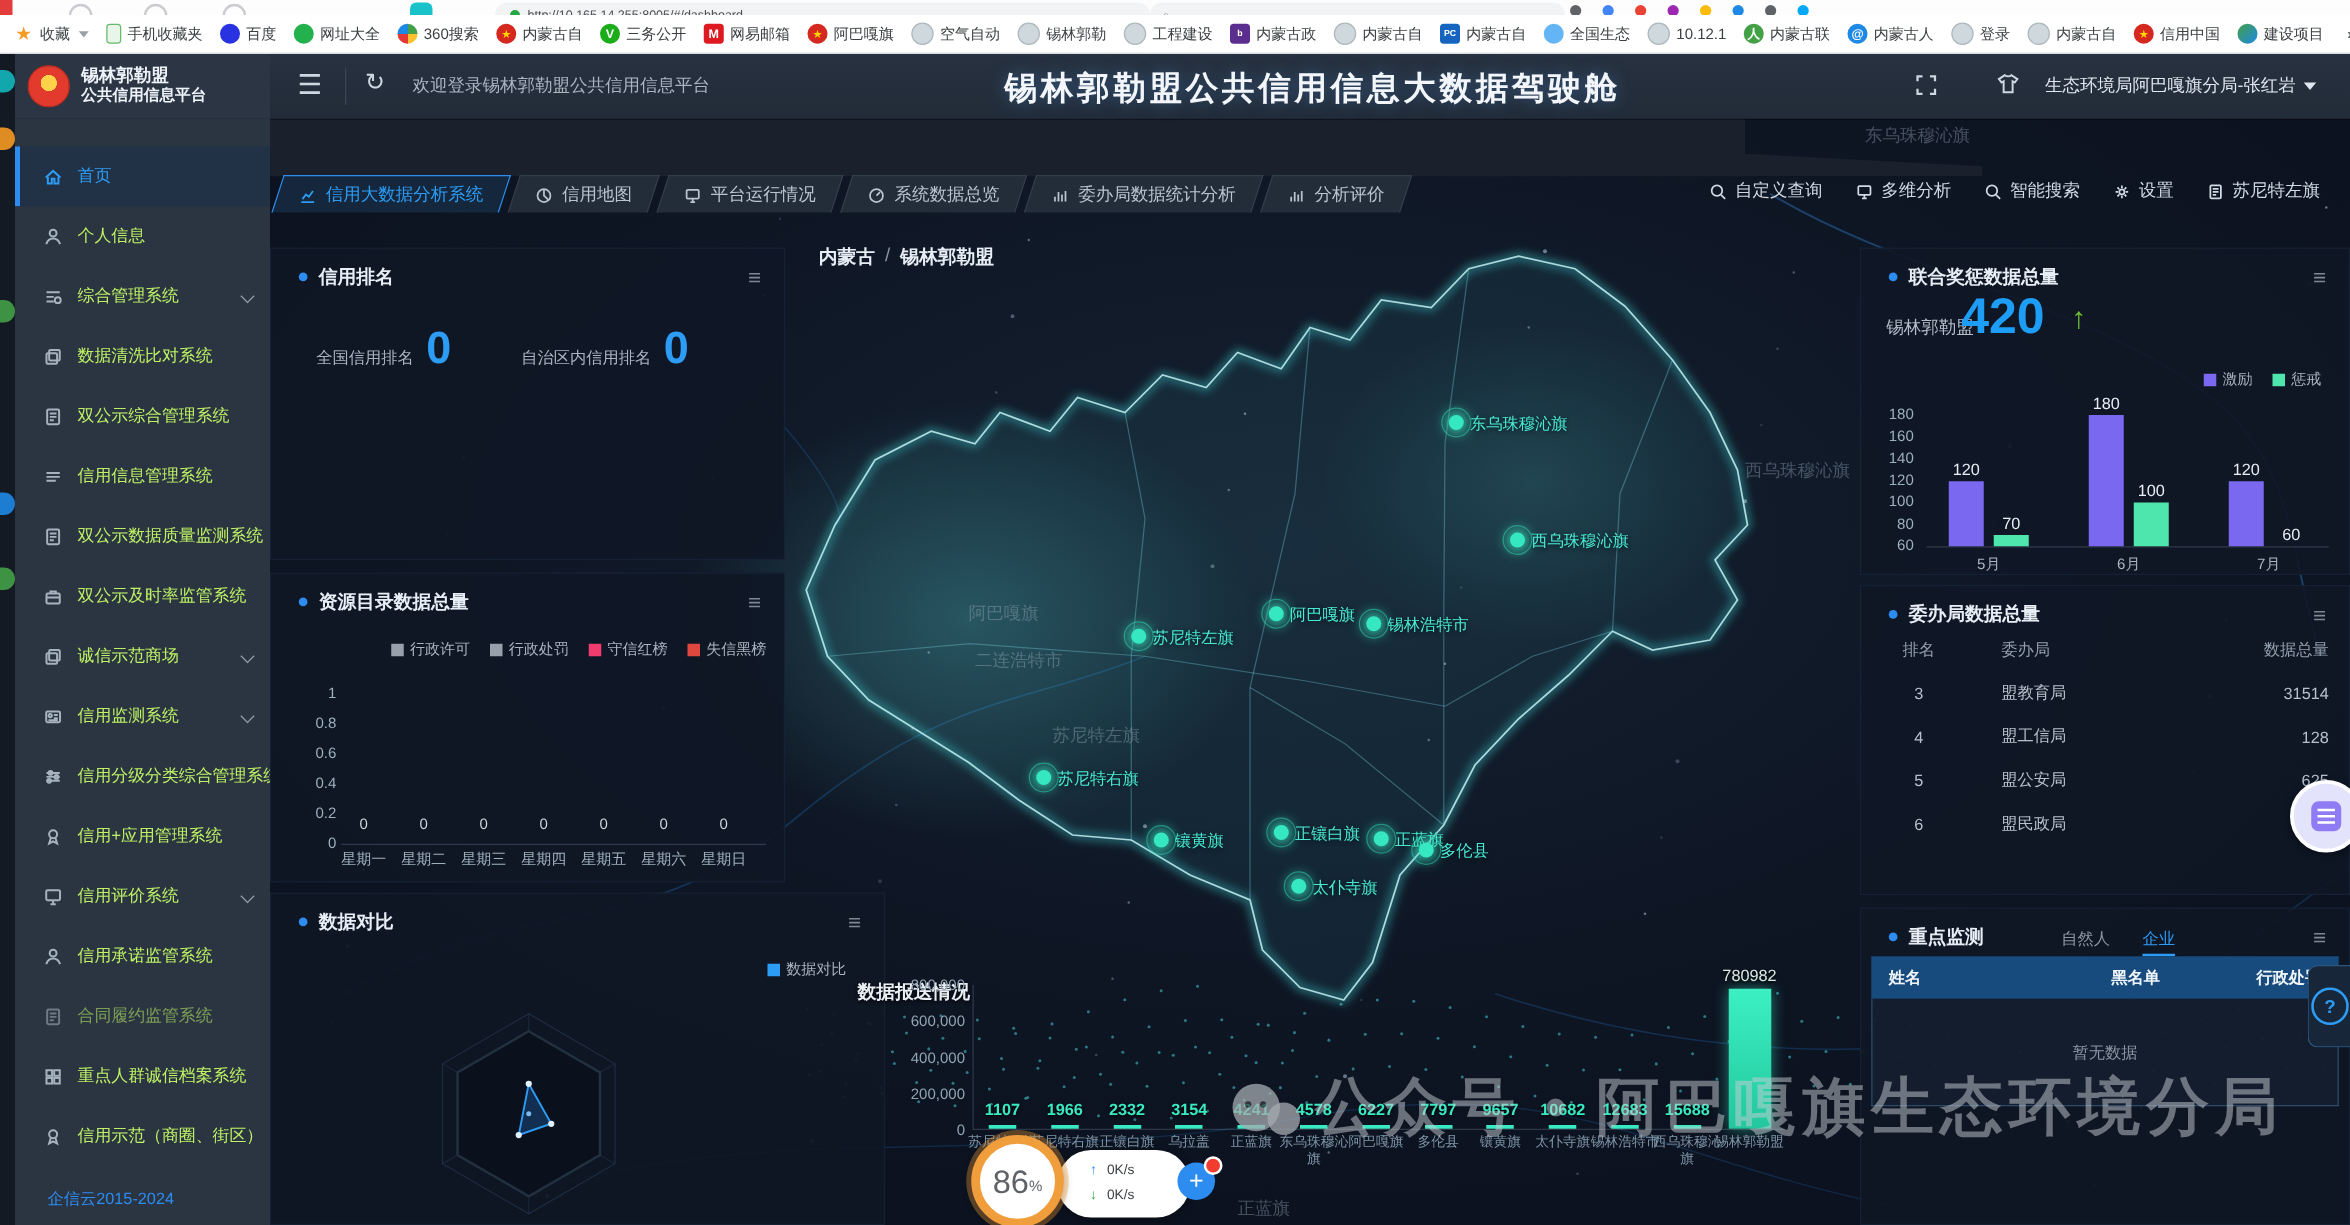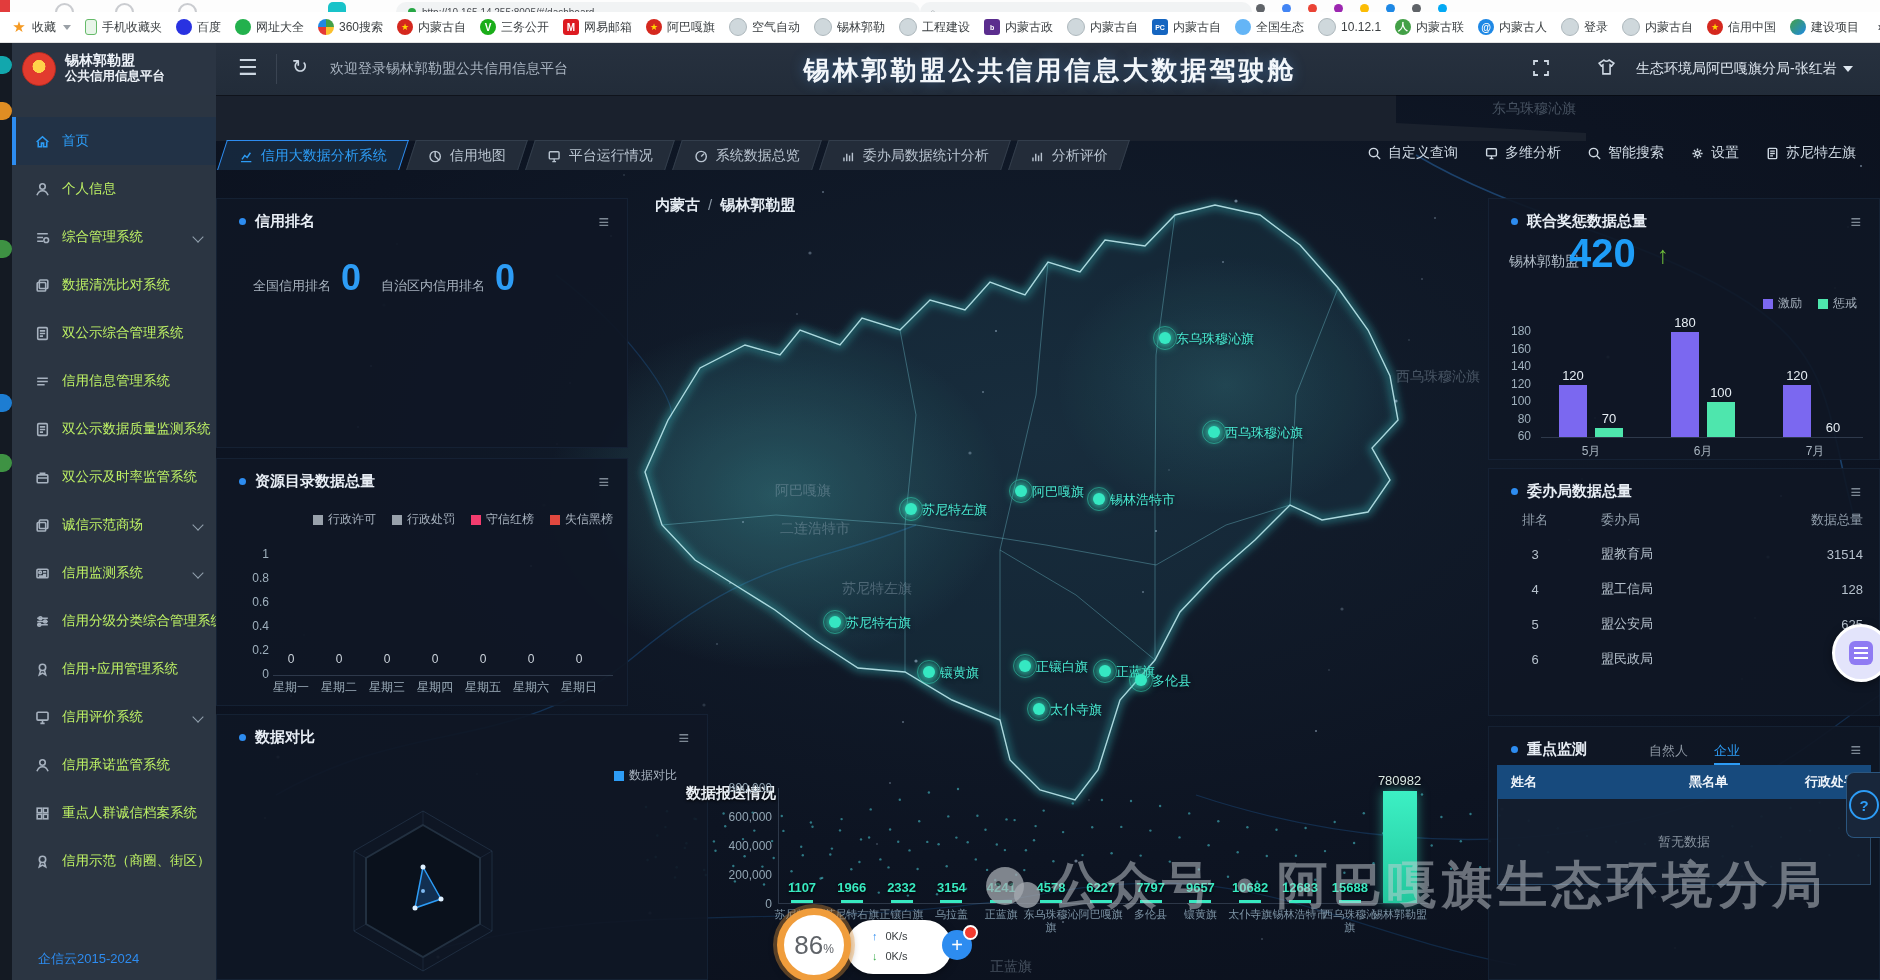--- a/index.html
+++ b/index.html
@@ -81,21 +81,21 @@
   .marker .dotc{position:absolute;left:0;top:0;width:12px;height:12px;border-radius:50%;background:#35e8c2;box-shadow:0 0 10px 3px rgba(53,232,194,.8);}
   .marker::after{content:"";position:absolute;left:-6px;top:-6px;width:22px;height:22px;border-radius:50%;border:1.5px solid rgba(53,232,194,.45);}
   .mlabel{position:absolute;left:17px;top:-2px;font-size:13px;color:#49ead2;white-space:nowrap;text-shadow:0 1px 4px rgba(0,20,25,.9);}
   .flabel{position:absolute;z-index:1;font-size:14px;color:rgba(160,178,195,.38);white-space:nowrap;}
   
   .panel{position:absolute;background:rgba(15,23,37,.92);z-index:3;border:1px solid rgba(52,82,120,.18);box-sizing:border-box;}
   .ptitle{display:flex;align-items:center;gap:9px;padding:13px 18px 0 22px;}
   .pdot{width:7px;height:7px;border-radius:50%;background:#2d8cf0;flex:0 0 7px;}
   .ptxt{font-size:15px;font-weight:bold;color:#e8eef5;}
   .pmenu{margin-left:auto;color:#7d8894;font-size:18px;line-height:1;cursor:pointer;}
-  .rankrow{position:absolute;left:36px;top:58px;display:flex;gap:20px;align-items:baseline;}
+  .rankrow{position:absolute;left:36px;top:58px;display:flex;gap:56px;align-items:baseline;}
   .rankg{display:flex;align-items:baseline;gap:10px;}
   .ranklb{font-size:13px;color:#a9b4c0;}
   .rankv{font-size:36px;font-weight:bold;color:#2d9cf5;}
   .legend{position:absolute;display:flex;gap:16px;align-items:center;}
   .lgi{display:flex;align-items:center;gap:5px;font-size:12px;color:#a9b4c0;white-space:nowrap;}
   .lgsq{width:10px;height:10px;}
   .ytick{position:absolute;text-align:right;font-size:12px;color:#9fb0bd;}
   .axline{position:absolute;background:rgba(130,150,175,.28);}
   .colzero{position:absolute;font-size:12px;color:#ccd4dc;text-align:center;width:24px;}
   .colday{position:absolute;font-size:12px;color:#9fb0bd;text-align:center;width:48px;}
@@ -786,20 +786,27 @@
           <span>信用评价系统</span>
           <span class="chev"></span>
         </div>
         <div class="sitem">
           <svg viewBox="0 0 16 16" class="sic" fill="none" stroke="currentColor" stroke-width="1.5">
             <circle cx="8" cy="5.2" r="2.6"></circle>
             <path d="M2.8 13.5c1-3 3-4.3 5.2-4.3s4.2 1.3 5.2 4.3"></path>
           </svg>
           <span>信用承诺监管系统</span>
         </div>
+        <div class="sitem dim">
+          <svg viewBox="0 0 16 16" class="sic" fill="none" stroke="currentColor" stroke-width="1.5">
+            <rect x="3.5" y="2.5" width="9" height="11" rx="1"></rect>
+            <path d="M5.5 5.5h5M5.5 8h5M5.5 10.5h3"></path>
+          </svg>
+          <span>合同履约监管系统</span>
+        </div>
         <div class="sitem">
           <svg viewBox="0 0 16 16" class="sic" fill="none" stroke="currentColor" stroke-width="1.5">
             <rect x="3" y="3" width="4.2" height="4.2"></rect>
             <rect x="8.8" y="3" width="4.2" height="4.2"></rect>
             <rect x="3" y="8.8" width="4.2" height="4.2"></rect>
             <rect x="8.8" y="8.8" width="4.2" height="4.2"></rect>
           </svg>
           <span>重点人群诚信档案系统</span>
         </div>
         <div class="sitem">

